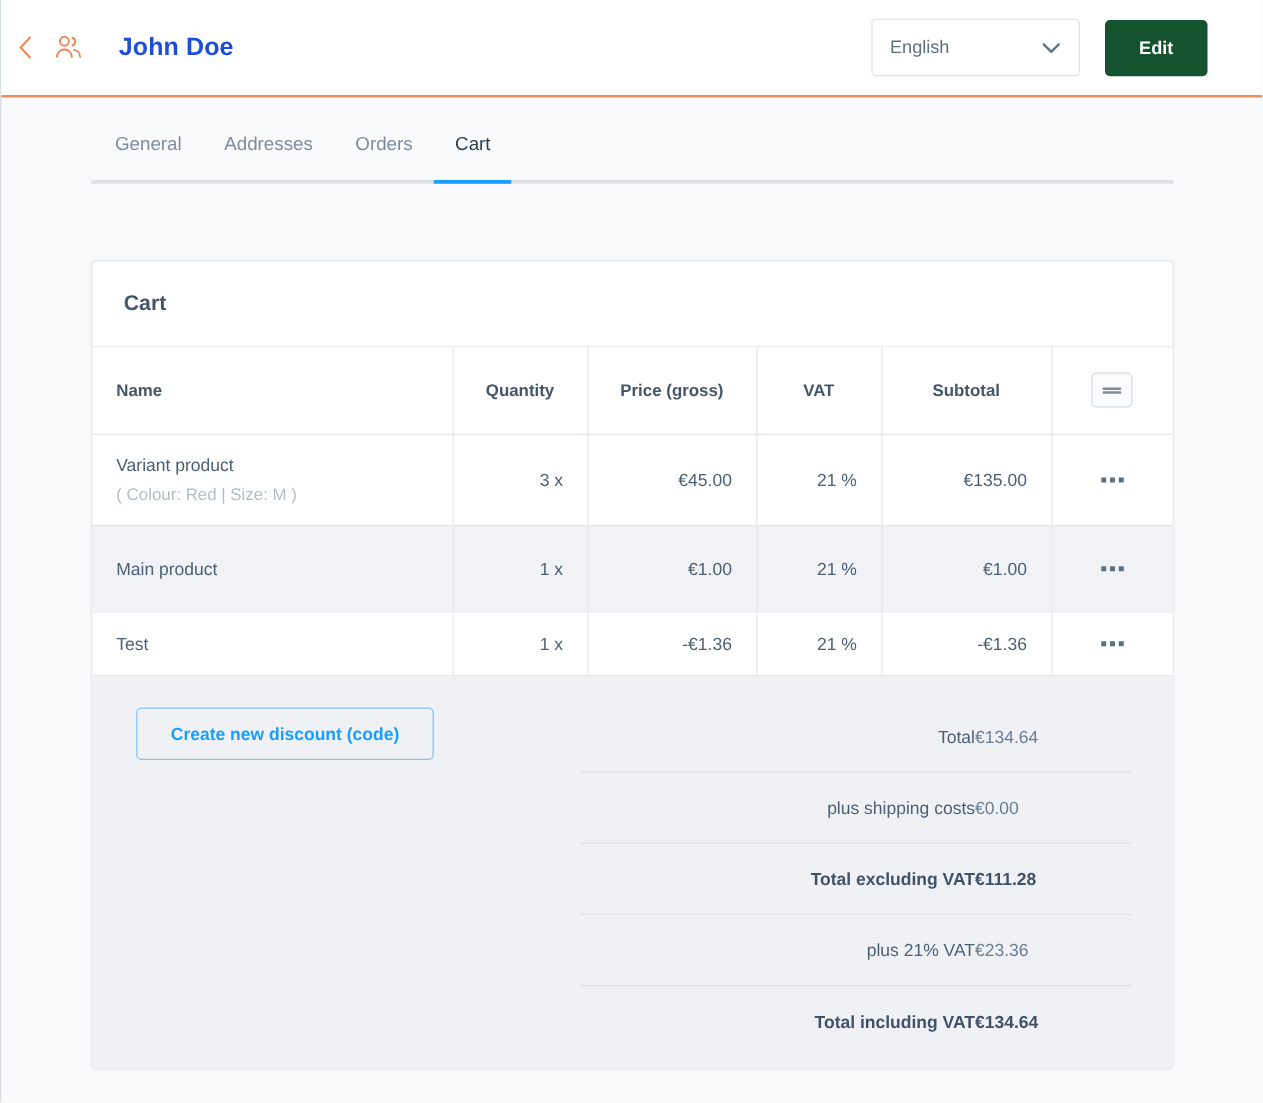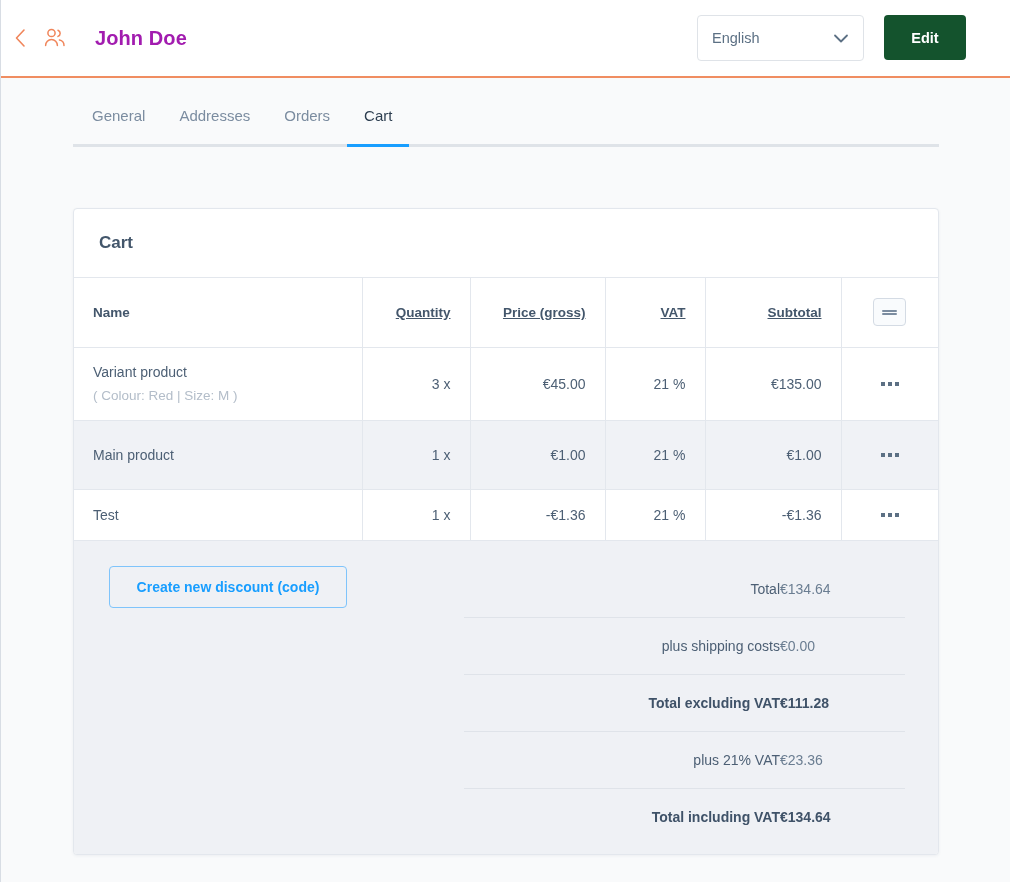--- a/index.html
+++ b/index.html
@@ -54,28 +54,28 @@
     display: flex;
     align-items: center;
     justify-content: center;
     cursor: pointer;
   }
 
   .hdr-title {
     margin-left: 22px;
     font-size: 20px;
     font-weight: bold;
-    color: #a21caf;
+    color: #1d4ed8;
     letter-spacing: .1px;
   }
 
   .hdr-right {
     margin-left: auto;
     display: flex;
-    align-items: flex-start;
+    align-items: flex-end;
     gap: 20px;
   }
 
   .lang-select {
     width: 167px;
     height: 46px;
     border: 1px solid #dfe3e8;
     border-radius: 4px;
     background: #ffffff;
     display: flex;
@@ -190,21 +190,21 @@
   table.cart th:last-child, table.cart td:last-child { border-right: none; }
 
   table.cart th {
     height: 69px;
     font-size: 13.5px;
     font-weight: bold;
     color: #43566b;
     background: #ffffff;
   }
   .th-name { text-align: left; }
-  .th-num  { text-align: right; text-decoration: underline; }
+  .th-num  { text-align: center; }
   .th-act  { text-align: center; padding: 0 !important; }
 
   col.c-name { width: 288px; }
   col.c-qty  { width: 108px; }
   col.c-price{ width: 135px; }
   col.c-vat  { width: 100px; }
   col.c-sub  { width: 136px; }
   col.c-act  { width: 97px; }
 
   .col-menu-btn {

